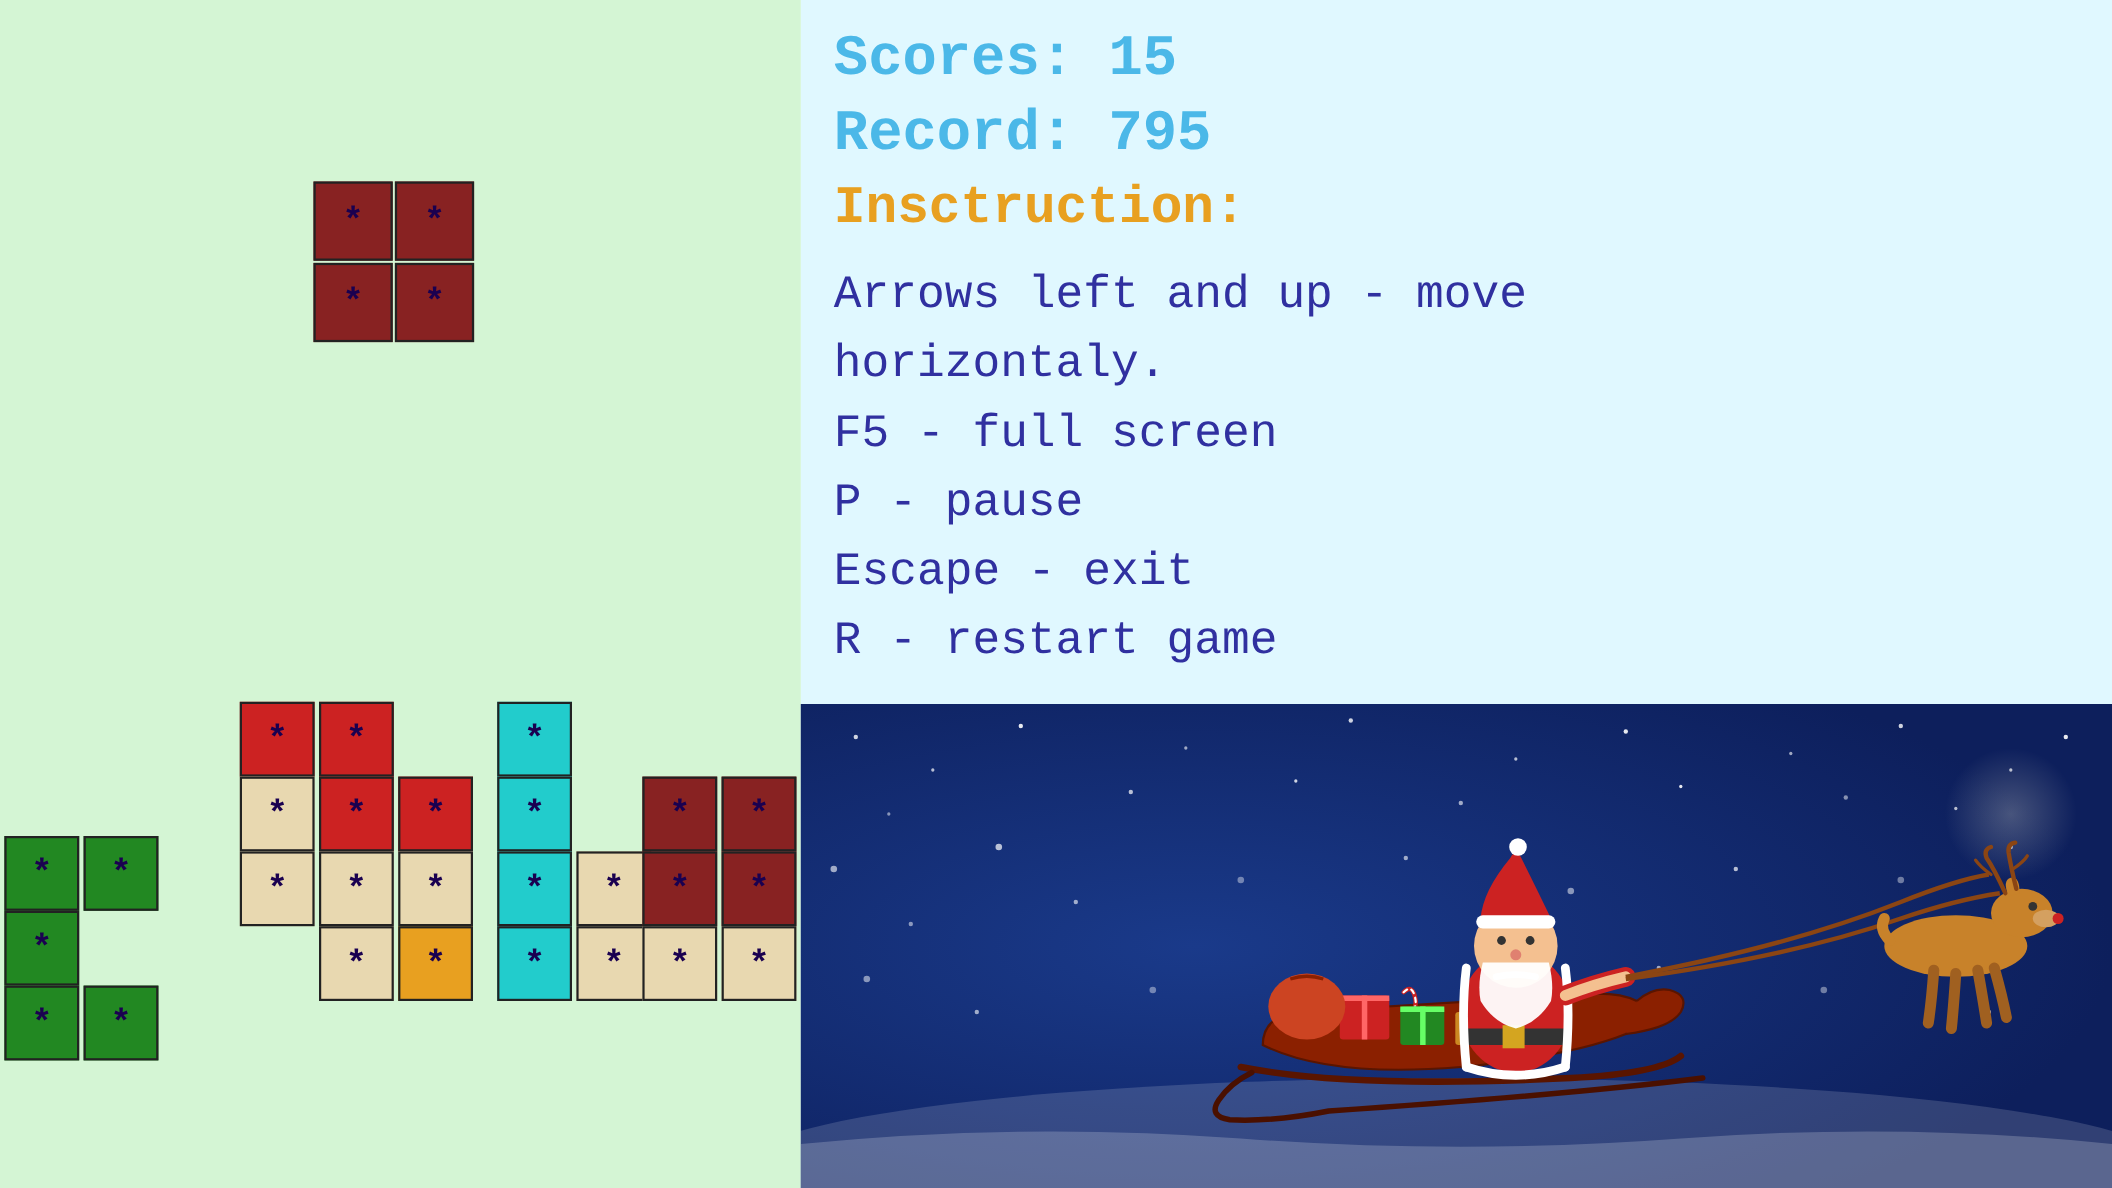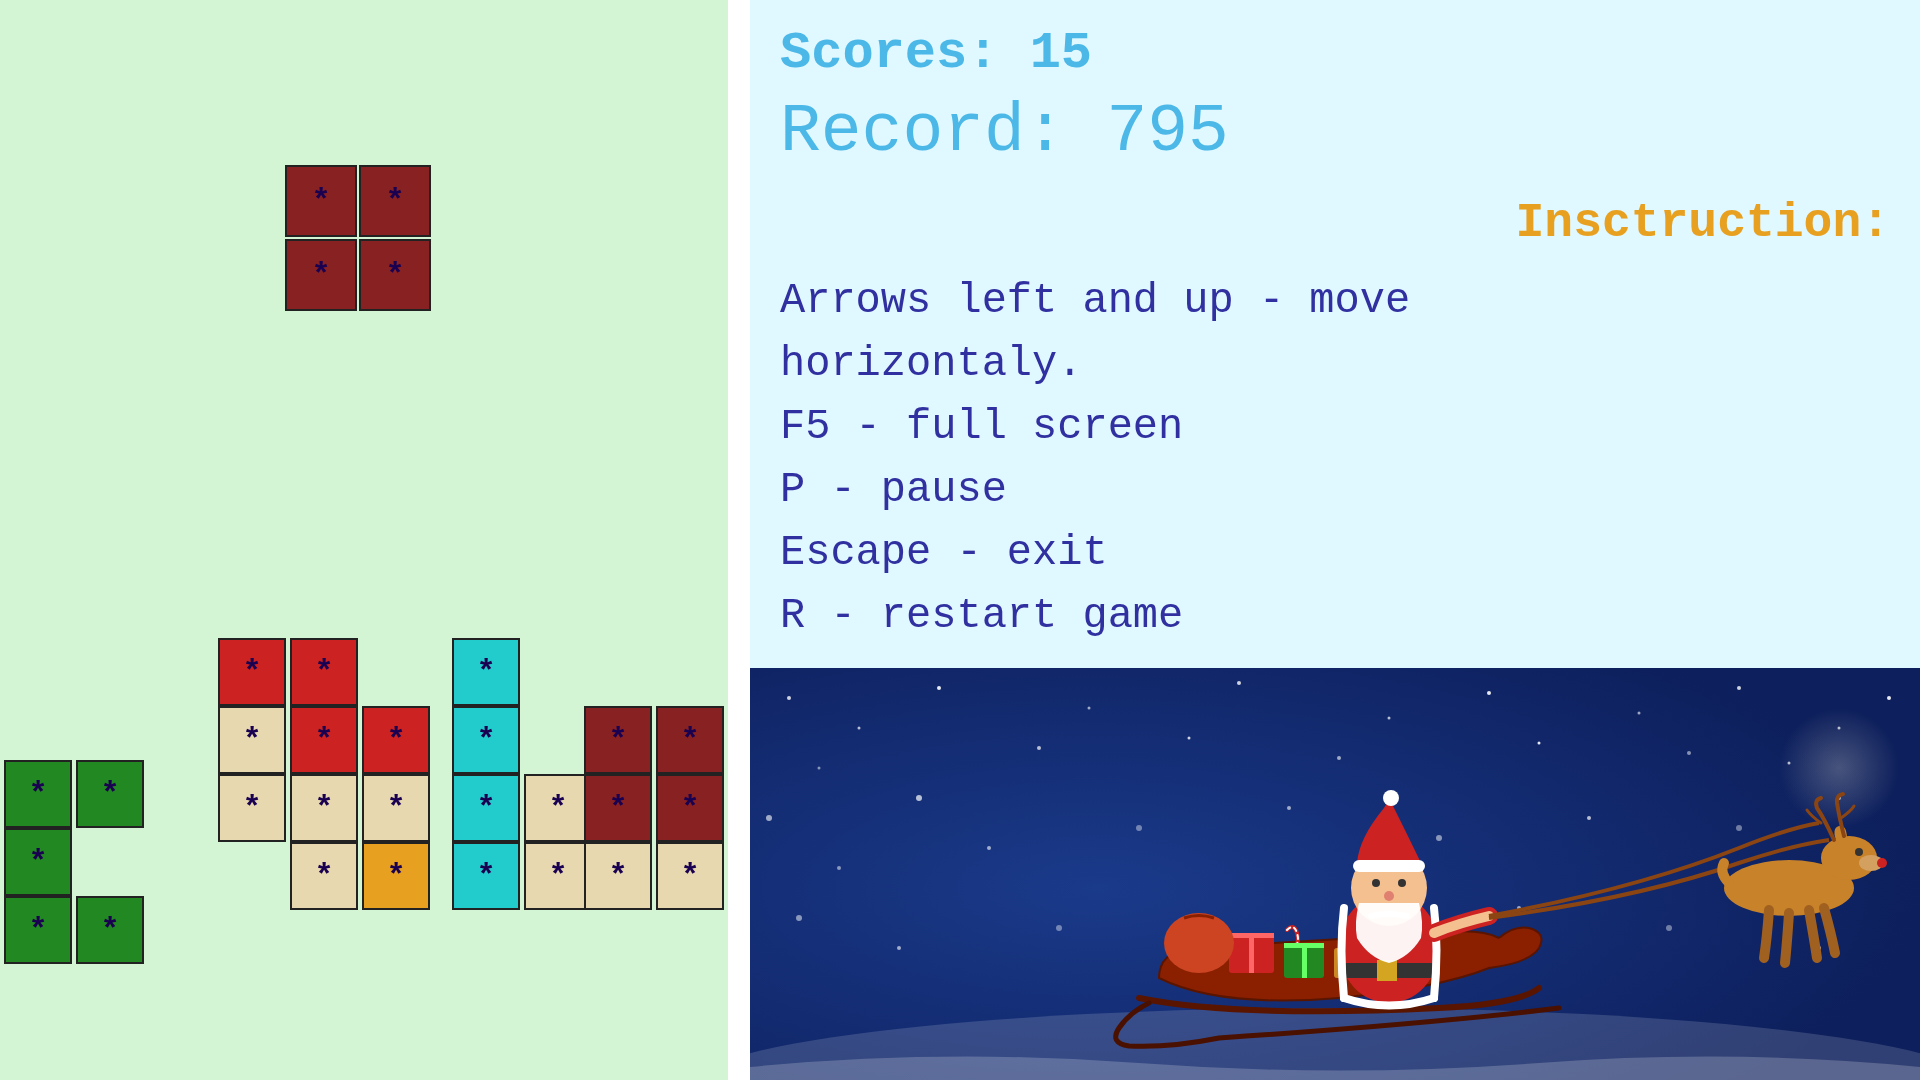--- a/index.html
+++ b/index.html
@@ -19,53 +19,51 @@
       position: relative;
       flex-shrink: 0;
     }
 
     
     #info-panel {
       flex: 1;
       height: 1080px;
       display: flex;
       flex-direction: column;
-      padding-left: 22px;
     }
 
     #scores-panel {
       background-color: #e0f8ff;
       padding: 20px 30px;
       flex: 1;
     }
 
     #scores-title {
       color: #4bb8e8;
       font-size: 52px;
       font-weight: bold;
       font-family: 'Courier New', monospace;
       line-height: 1.3;
     }
 
     #record-title {
       color: #4bb8e8;
-      font-size: 68px;
-      font-weight: normal;
+      font-size: 52px;
+      font-weight: bold;
       font-family: 'Courier New', monospace;
       line-height: 1.3;
-      margin-bottom: 20px;
+      margin-bottom: 8px;
     }
 
     #instruction-header {
       color: #e8a020;
       font-size: 48px;
       font-weight: bold;
       font-family: 'Courier New', monospace;
       margin-bottom: 15px;
-      text-align: right;
     }
 
     #instruction-text {
       color: #3030a0;
       font-size: 42px;
       font-family: 'Courier New', monospace;
       line-height: 1.5;
       margin-top: 20px;
     }
 

